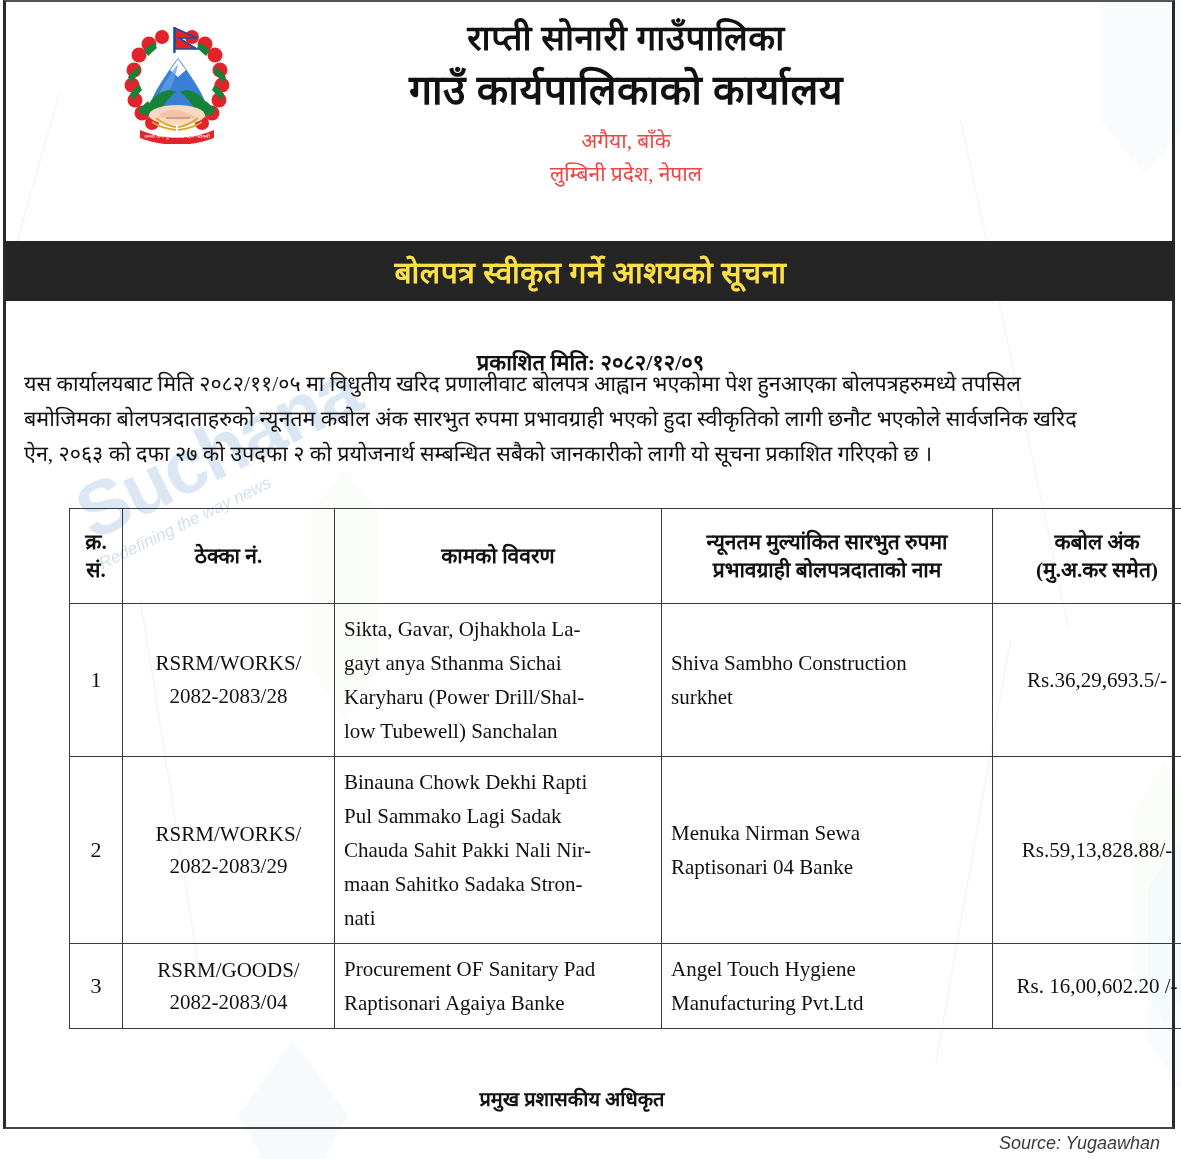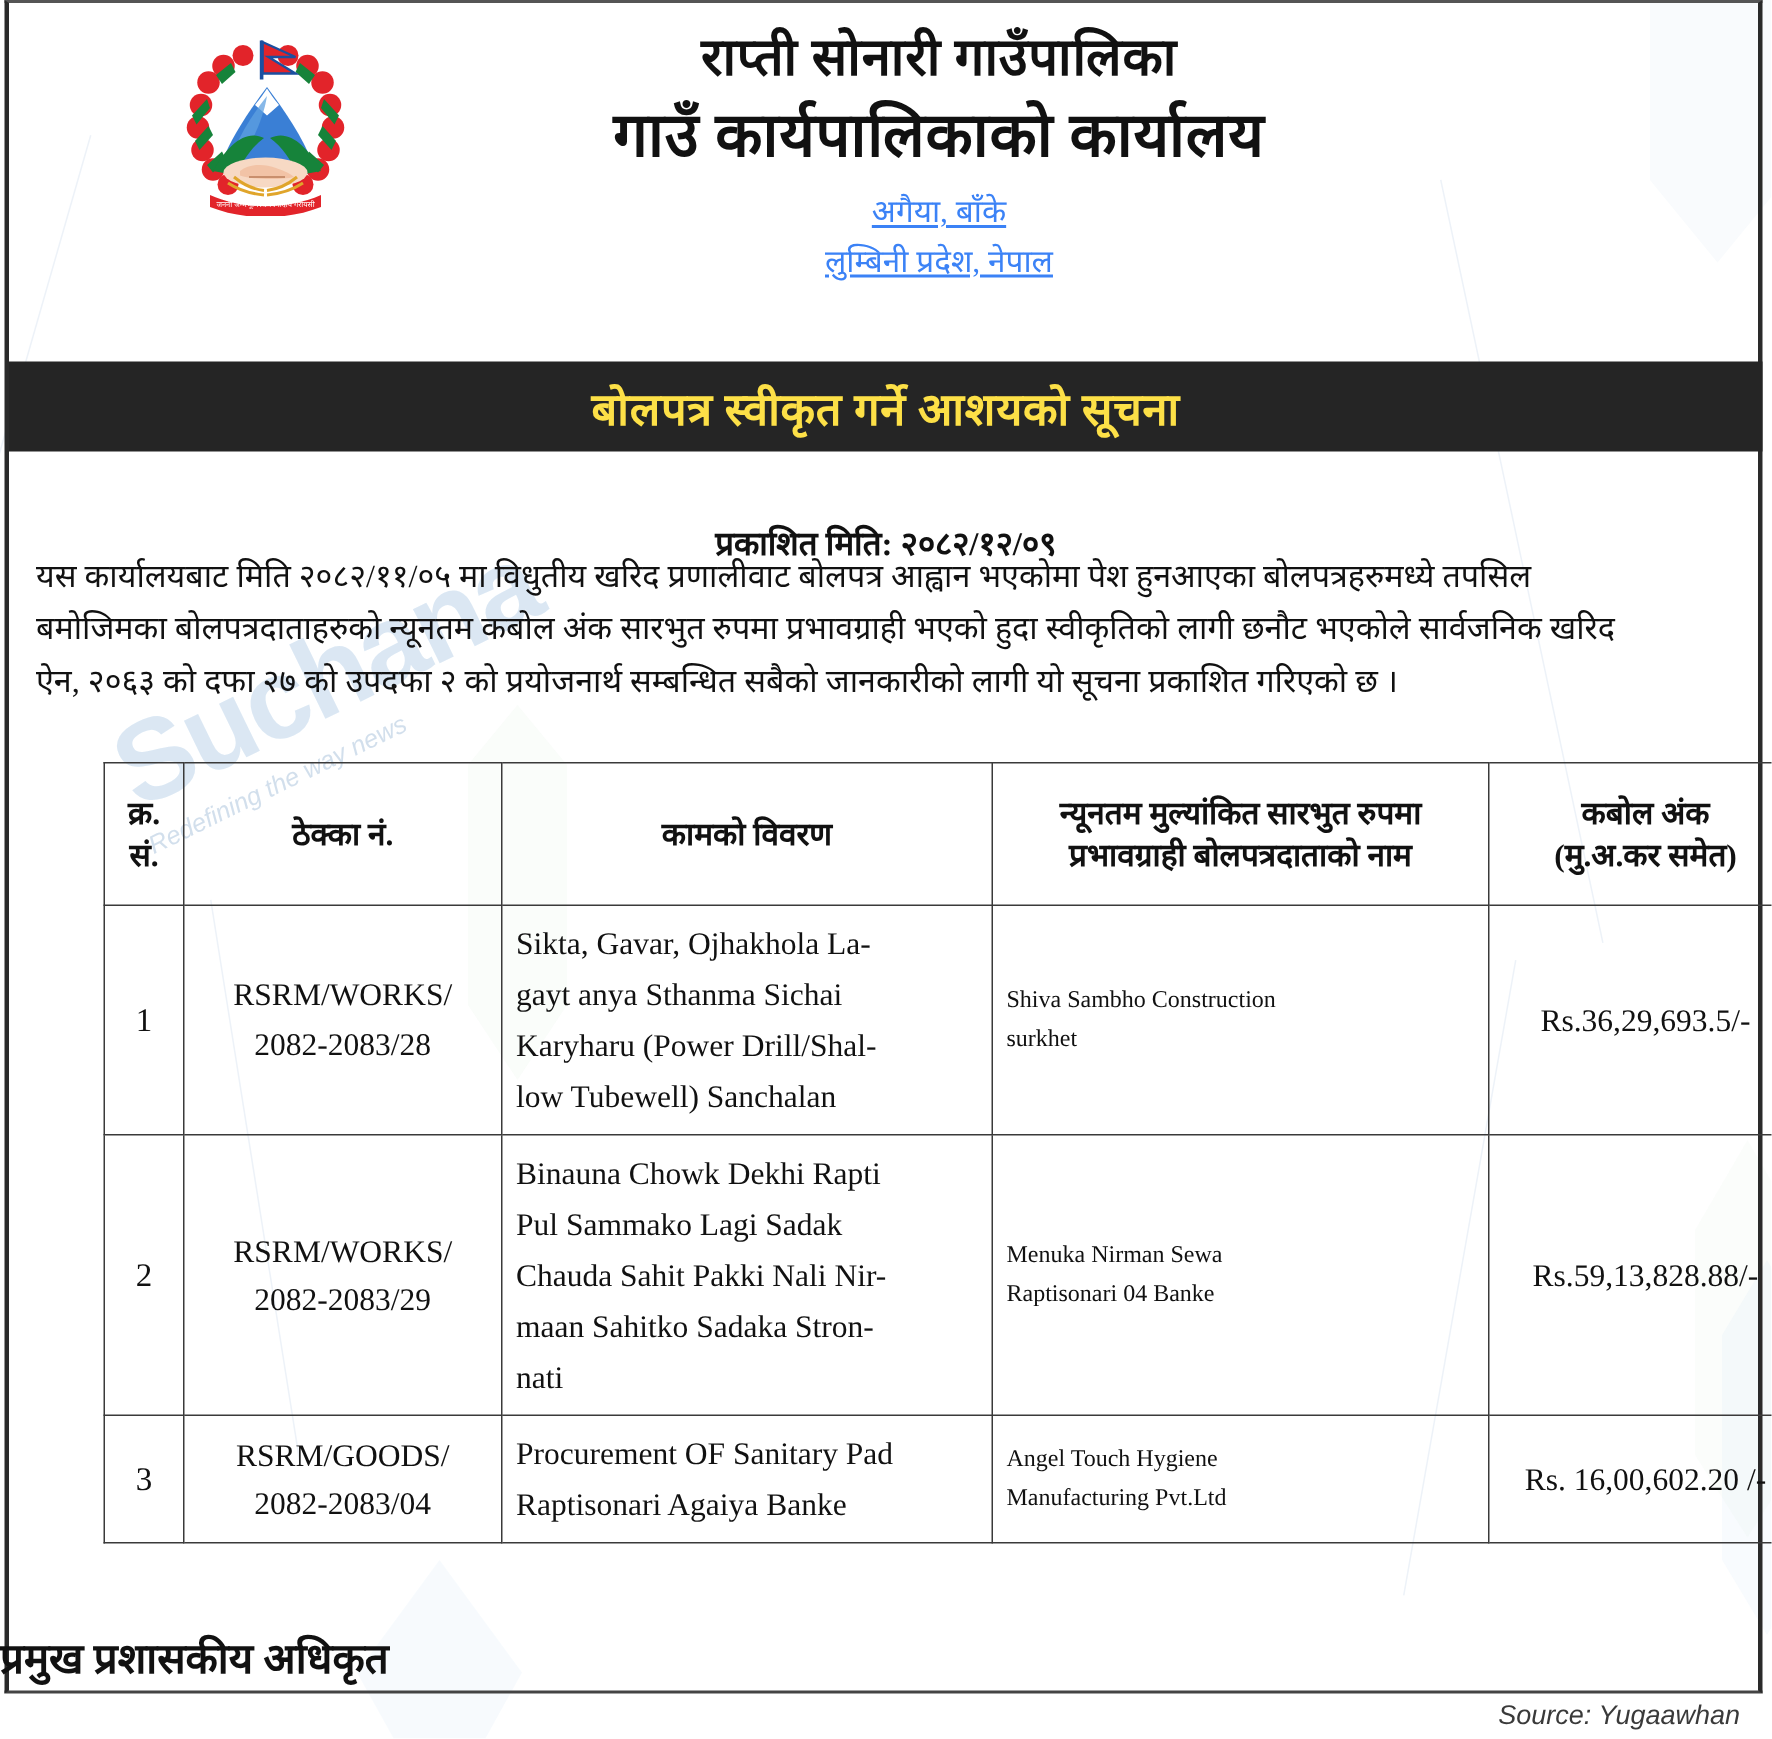--- a/index.html
+++ b/index.html
@@ -40,21 +40,21 @@
   .h-org{
     font-family:"Liberation Serif","DejaVu Serif",serif;
     font-weight:700;font-size:35px;line-height:1.18;color:#111;letter-spacing:.5px;
   }
   .h-office{
     font-family:Liberation Serif, serif;
     font-weight:700;font-size:41px;line-height:1.22;color:#111;margin-top:6px;letter-spacing:.5px;
   }
   .h-addr{
     font-family:"Liberation Serif","DejaVu Serif",serif;
-    font-weight:400;font-size:21px;line-height:1.45;color:#3b82f6;margin-top:11px;text-decoration:underline;
+    font-weight:400;font-size:21px;line-height:1.45;color:#ef4444;margin-top:11px;
   }
   
   #banner{
     position:absolute;left:6px;top:241px;width:1169px;height:60px;
     background:#252525;color:#fde047;
     display:flex;align-items:center;justify-content:center;
   }
   #banner span{
     font-family:"Liberation Serif","DejaVu Serif",serif;
     font-weight:700;font-size:30px;letter-spacing:.5px;
@@ -98,33 +98,33 @@
   }
   .cell-contract{
     text-align:center;font-size:21px;line-height:1.55;
     font-family:"Liberation Serif","DejaVu Serif",serif;
   }
   .cell-work{
     text-align:left;font-size:21px;line-height:1.62;
     font-family:"Liberation Serif","DejaVu Serif",serif;
   }
   .cell-bidder{
-    text-align:left;font-size:16px;line-height:1.62;
+    text-align:left;font-size:21px;line-height:1.62;
     font-family:"Liberation Serif","DejaVu Serif",serif;padding-left:12px;
   }
   .cell-amount{
     text-align:center;font-size:21px;
     font-family:"Liberation Serif","DejaVu Serif",serif;
   }
   .nb{white-space:nowrap;}
   
   #sign{
-    position:absolute;left:0;top:1085px;width:1144px;text-align:left;
-    font-family:"Liberation Serif","DejaVu Serif",serif;
-    font-weight:700;font-size:28px;color:#111;
+    position:absolute;left:0;top:1085px;width:1144px;text-align:center;
+    font-family:"Liberation Serif","DejaVu Serif",serif;
+    font-weight:700;font-size:20px;color:#111;
   }
   
   #source{
     position:absolute;left:0;top:1133px;width:1160px;text-align:right;
     font-family:"Liberation Sans","DejaVu Sans",sans-serif;
     font-style:italic;font-size:18px;color:#3a3a3a;
   }
 </style>
 </head>
 <body>

